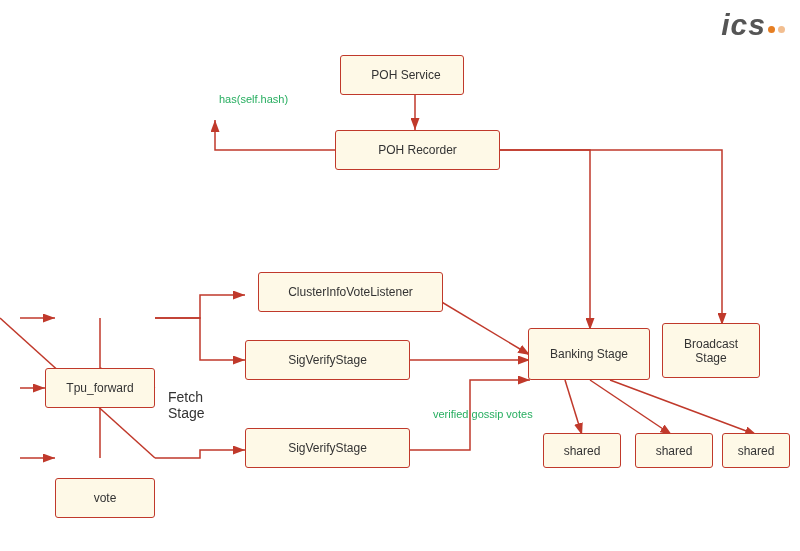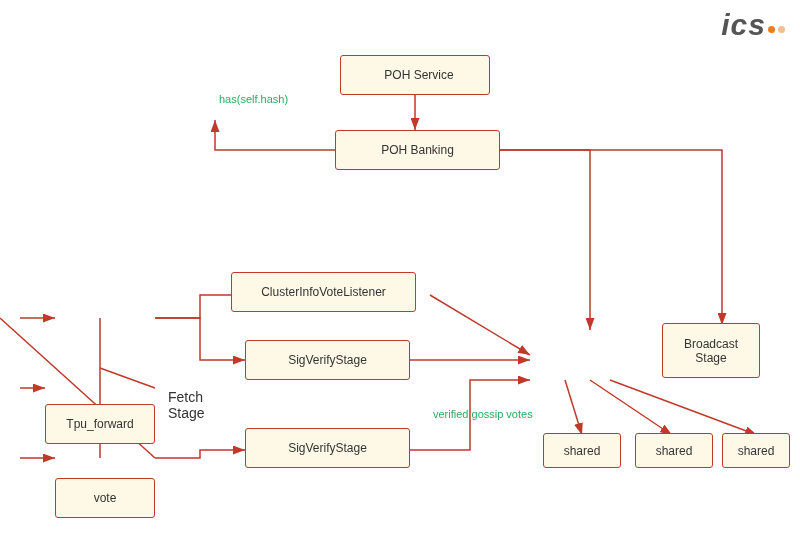--- a/index.html
+++ b/index.html
@@ -102,49 +102,52 @@
     <line x1="565" y1="380" x2="582" y2="435" stroke="#c0392b" stroke-width="1.5" marker-end="url(#arrowhead-red)"></line>
 
     <line x1="590" y1="380" x2="672" y2="435" stroke="#c0392b" stroke-width="1.5" marker-end="url(#arrowhead-red)"></line>
 
     <line x1="610" y1="380" x2="757" y2="435" stroke="#c0392b" stroke-width="1.5" marker-end="url(#arrowhead-red)"></line>
 
     <line x1="100" y1="318" x2="100" y2="458" stroke="#c0392b" stroke-width="1.5"></line>
     <line x1="100" y1="368" x2="155" y2="388" stroke="#c0392b" stroke-width="1.5"></line>
   </svg>
 
-  <div class="node" style="left:340px;top:55px;width:150px;height:40px;padding-left:12px;">
+  <div class="node" style="left:340px;top:55px;width:124px;height:40px;padding-left:12px;">
     <span>POH Service</span>
   </div>
 
   <div class="node" style="left:335px;top:130px;width:165px;height:40px;">
-    <span>POH Banking</span>
+    <span>POH Recorder</span>
   </div>
 
 
-  <div class="node" style="left:45px;top:368px;width:110px;height:40px;margin-top:36px;">
+  <div class="node" style="left:45px;top:368px;width:110px;height:40px;">
     <span>Tpu_forward</span>
   </div>
 
   <div class="node" style="left:55px;top:438px;width:100px;height:40px;margin-top:40px;">
     <span>vote</span>
   </div>
 
-  <div class="node" style="left:231px;top:272px;width:185px;height:40px;">
+  <div class="node" style="left:258px;top:272px;width:185px;height:40px;">
     <span>ClusterInfoVoteListener</span>
   </div>
 
   <div class="node" style="left:245px;top:340px;width:165px;height:40px;">
     <span>SigVerifyStage</span>
   </div>
 
   <div class="node" style="left:245px;top:428px;width:165px;height:40px;">
     <span>SigVerifyStage</span>
   </div>
 
+  <div class="node" style="left:528px;top:328px;width:122px;height:52px;">
+    <span>Banking Stage</span>
+  </div>
 
   <div class="node" style="left:662px;top:323px;width:98px;height:55px;">
     <span>Broadcast Stage</span>
   </div>
 
   <div class="node" style="left:543px;top:433px;width:78px;height:35px;">
     <span>shared</span>
   </div>
 
   <div class="node" style="left:635px;top:433px;width:78px;height:35px;">

